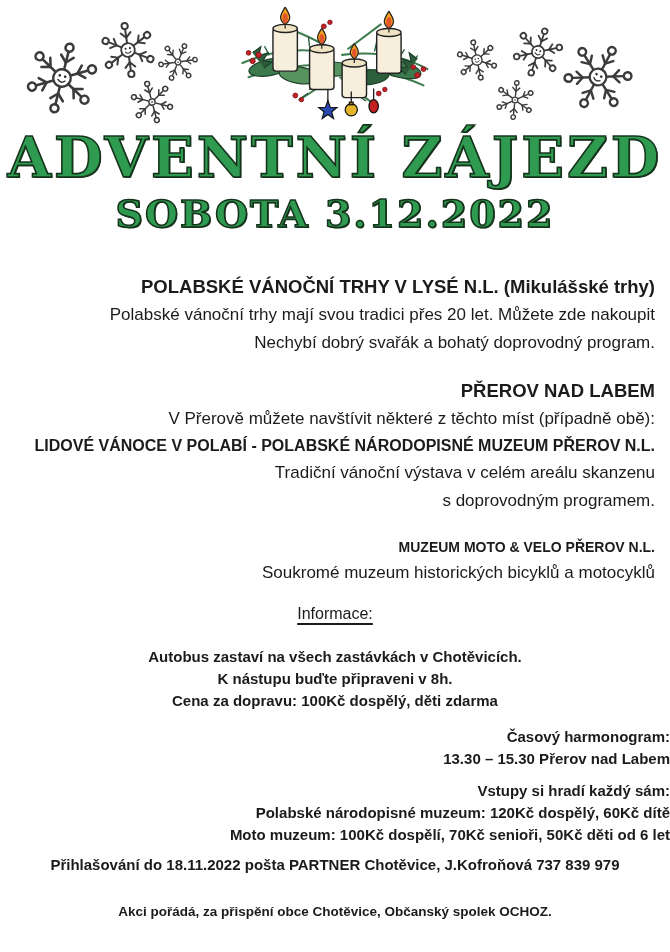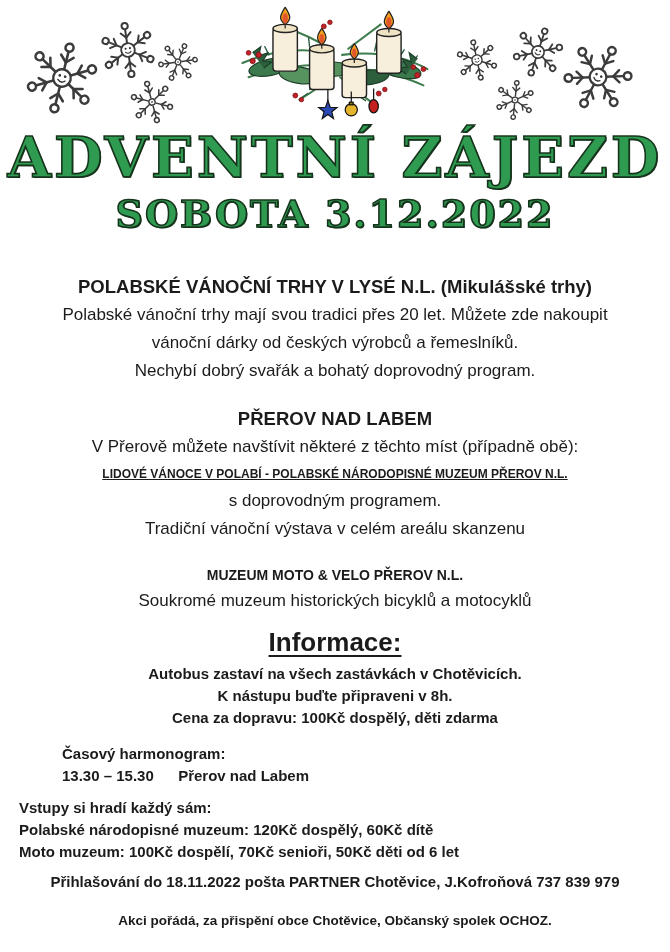--- a/index.html
+++ b/index.html
@@ -15,39 +15,39 @@
   .title-line1,.title-line2{
     margin:0;text-align:center;font-family:"DejaVu Serif",serif;font-weight:bold;
     color:#2f9b50;-webkit-text-stroke:1.6px #16331c;
     text-shadow:1px 1px 0 #16331c;
   }
   .title-line1{font-size:56px;line-height:64px;letter-spacing:3px;}
   .title-line2{font-size:38px;line-height:50px;letter-spacing:2px;}
 
   
   .center{text-align:center;}
-  .sec{margin:12px 15px;}
+  .sec{margin:0 15px;text-align:right;}
   .h-big{font-size:18.5px;font-weight:bold;line-height:28px;margin:0;}
   .body-line{font-size:17px;line-height:28px;}
-  .sub-bold{font-size:12px;font-weight:bold;line-height:26px;text-decoration:underline;}
+  .sub-bold{font-size:16px;font-weight:bold;line-height:26px;}
   .sec-lyse{margin-top:34px;}
   .sec-prerov{margin-top:20px;}
   .sec-moto{margin-top:20px;}
   .h-mid{font-size:14px;font-weight:bold;line-height:24px;margin:0;}
-  .informace{font-size:26px;font-weight:bold;line-height:30px;}
+  .informace{margin-top:12px;font-size:16px;font-weight:normal;line-height:30px;}
   .informace .u{text-decoration:underline;text-decoration-thickness:2px;text-underline-offset:4px;}
-  .info-block{margin-top:6px;}
+  .info-block{margin-top:17px;}
   .info-line{font-size:15px;font-weight:bold;line-height:22px;}
   .left-block{margin-left:62px;text-align:left;}
   .sched-block{margin-top:14px;}
   .fees-block{margin-top:10px;margin-left:19px;}
-  .sched-line{font-size:15px;font-weight:bold;line-height:22px;white-space:pre;}
+  .sched-line{font-size:15px;font-weight:bold;line-height:22px;white-space:pre;text-align:right;}
   .sched-time{display:inline-block;min-width:112px;white-space:pre;}
   .registration{margin-top:8px;font-size:15px;font-weight:bold;line-height:22px;text-align:center;}
-  .footer-line{margin-top:18px;font-size:13.5px;font-weight:bold;line-height:20px;text-align:center;}
+  .footer-line{margin-top:26px;font-size:13.5px;font-weight:bold;line-height:20px;text-align:center;}
 </style>
 </head>
 <body>
 
 <svg width="0" height="0" style="position:absolute" aria-hidden="true">
   <defs>
     <g id="spoke" stroke="#3b3b3b" stroke-width="3.2" fill="none" stroke-linecap="round">
       <line x1="0" y1="-9" x2="0" y2="-33"></line>
       <line x1="0" y1="-20" x2="-8" y2="-28"></line>
       <line x1="0" y1="-20" x2="8" y2="-28"></line>
@@ -196,30 +196,29 @@
         <use href="#flake-smiley" transform="rotate(28)"></use>
       </svg>
   </div>
 
   <h1 class="title-line1">ADVENTNÍ ZÁJEZD</h1>
   <h2 class="title-line2">SOBOTA 3.12.2022</h2>
 
   <div class="sec sec-lyse center">
     <p class="h-big">POLABSKÉ VÁNOČNÍ TRHY V LYSÉ N.L. (Mikulášské trhy)</p>
     <div class="body-line">Polabské vánoční trhy mají svou tradici přes 20 let. Můžete zde nakoupit</div>
-    <div class="body-line">vánoční dárky od českých výrobců a řemeslníků.</div>
     <div class="body-line">Nechybí dobrý svařák a bohatý doprovodný program.</div>
   </div>
 
   <div class="sec sec-prerov center">
     <p class="h-big">PŘEROV NAD LABEM</p>
     <div class="body-line">V Přerově můžete navštívit některé z těchto míst (případně obě):</div>
     <div class="sub-bold">LIDOVÉ VÁNOCE V POLABÍ - POLABSKÉ NÁRODOPISNÉ MUZEUM PŘEROV N.L.</div>
+    <div class="body-line">Tradiční vánoční výstava v celém areálu skanzenu</div>
     <div class="body-line">s doprovodným programem.</div>
-    <div class="body-line">Tradiční vánoční výstava v celém areálu skanzenu</div>
   </div>
 
   <div class="sec sec-moto center">
     <p class="h-mid">MUZEUM MOTO &amp; VELO PŘEROV N.L.</p>
     <div class="body-line">Soukromé muzeum historických bicyklů a motocyklů</div>
   </div>
 
   <div class="informace center">
     <span class="u">Informace:</span>
   </div>

